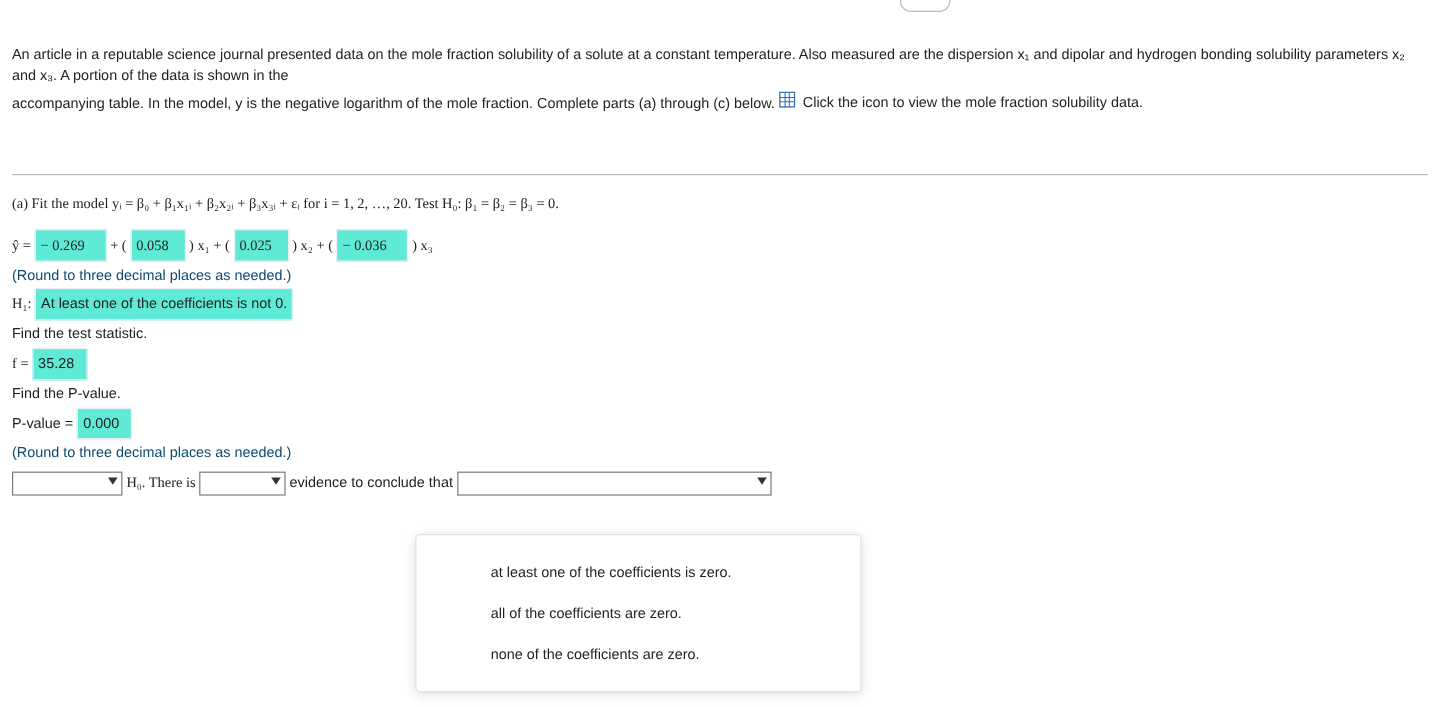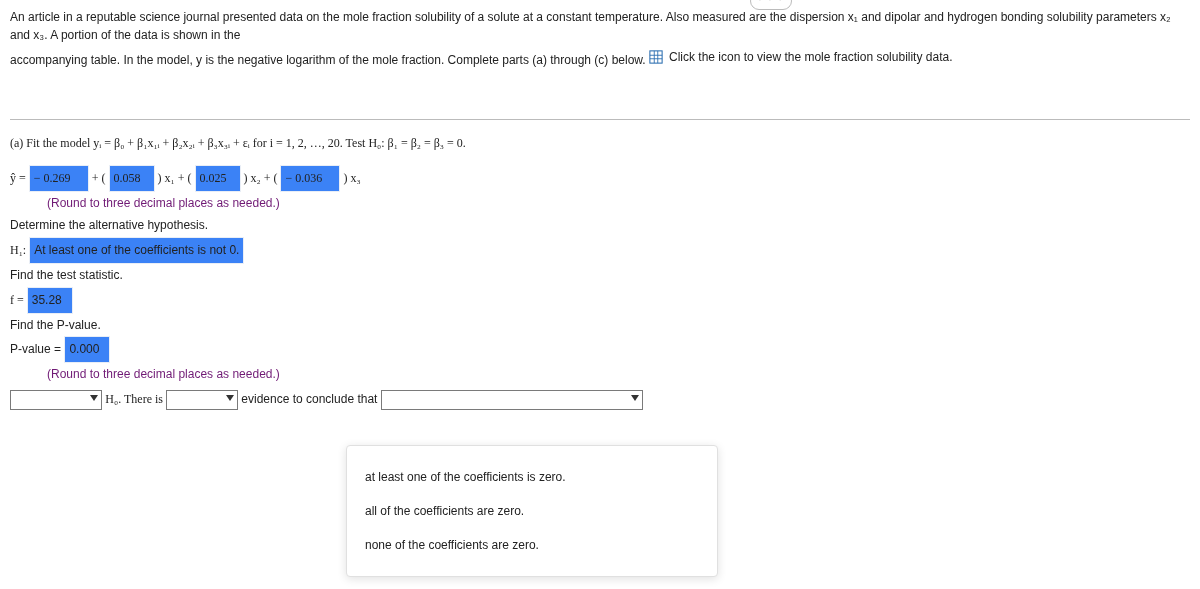--- a/index.html
+++ b/index.html
@@ -5,22 +5,22 @@
   body {
     font-family: Arial, Helvetica, sans-serif;
     font-size: 12px;
     color: #222;
     margin: 0;
     padding: 8px 10px;
     width: 1200px;
     box-sizing: border-box;
     background: #fff;
   }
-  .intro { line-height: 1.5; }
-  .icon-link { display: inline-flex; align-items: center; gap: 6px; margin-top: 4px; }
+  .intro { line-height: 1.5; margin-top: 28px; }
+  .icon-link { display: inline-flex; align-items: flex-start; gap: 6px; margin-top: 4px; }
   .table-icon { width:14px; height:14px; }
   hr.sep {
     border: none;
     border-top: 1px solid #bbb;
     margin: 50px 0 12px 0;
     position: relative;
   }
   .dots-pill {
     position: absolute;
     left: 750px;
@@ -32,27 +32,27 @@
     background: #fff;
     font-size: 10px;
     text-align: center;
     line-height: 14px;
     color: #888;
     letter-spacing: 2px;
   }
   .content { line-height: 1.9; }
   .ans-box {
     display: inline-block;
-    background: #3b82f6;
+    background: #5eead4;
     border: 1px solid #e9eef6;
     padding: 1px 4px;
     min-width: 36px;
   }
   .ans-long { min-width: 50px; }
-  .round-note { color: #701a75; margin-left: 37px; }
+  .round-note { color: #0c4a6e; }
   .dropdown {
     display: inline-block;
     border: 1px solid #7a7a7a;
     height: 18px;
     min-width: 80px;
     vertical-align: middle;
     position: relative;
     background: #fff;
   }
   .dropdown .arrow {
@@ -80,20 +80,21 @@
     background: #fff;
     border: 1px solid #e0e0e0;
     border-radius: 4px;
     box-shadow: 0 2px 10px rgba(0,0,0,0.12);
     padding: 14px 0;
   }
   .popup-option {
     padding: 10px 18px;
     font-size: 12px;
     color: #222;
+    margin-left: 44px;
   }
   .math { font-family: Liberation Serif, serif; }
 </style>
 </head>
 <body>
 
 <div class="intro">
   <span>An article in a reputable science journal presented data on the mole fraction solubility of a solute at a constant temperature. Also measured are the dispersion x₁ and dipolar and hydrogen bonding solubility parameters x₂ and x₃. A portion of the data is shown in the</span><br>
   <span>accompanying table. In the model, y is the negative logarithm of the mole fraction. Complete parts (a) through (c) below.</span>
   <div class="icon-link">
@@ -120,21 +121,20 @@
     <span> + ( </span>
     <span class="ans-box">0.058</span>
     <span> ) x₁ + ( </span>
     <span class="ans-box">0.025</span>
     <span> ) x₂ + ( </span>
     <span class="ans-box ans-long">− 0.036</span>
     <span> ) x₃</span>
   </div>
   <div class="round-note">(Round to three decimal places as needed.)</div>
 
-  <div>Determine the alternative hypothesis.</div>
   <div>
     <span class="math">H₁: </span>
     <span class="ans-box" style="min-width:auto;text-align:center;">At least one of the coefficients is not 0.</span>
   </div>
 
   <div>Find the test statistic.</div>
   <div>
     <span class="math">f = </span>
     <span class="ans-box">35.28</span>
   </div>

